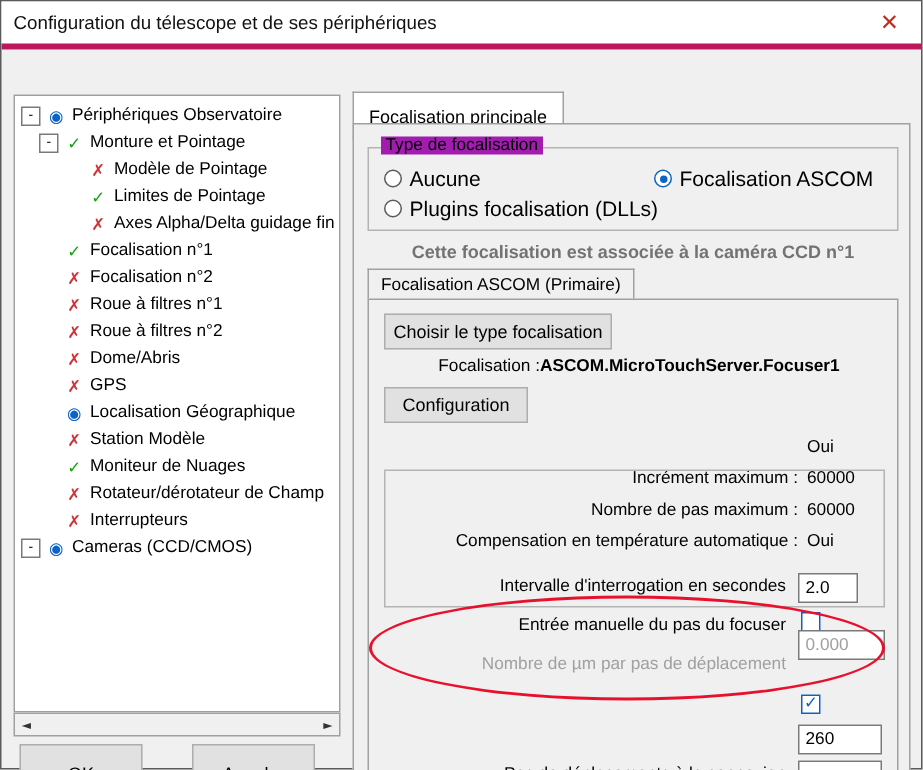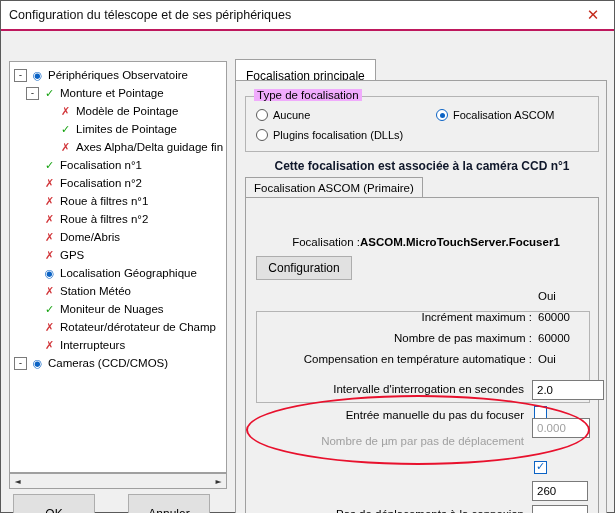--- a/index.html
+++ b/index.html
@@ -20,21 +20,21 @@
     width: 615px; height: 513px;
     background: #f0f0f0;
     border: 1px solid #5a5a5a;
     box-sizing: border-box;
     display: flex;
     flex-direction: column;
   }
   .titlebar {
     height: 28px;
     background: #ffffff;
-    border-bottom: 2px solid #be185d;
+    border-bottom: 4px solid #be185d;
     display: flex;
     align-items: center;
     padding: 0 0 0 8px;
     flex: none;
   }
   .titlebar .title {
     font-size: 12.5px;
     color: #111;
     flex: 1;
     white-space: nowrap;
@@ -168,33 +168,33 @@
   }
 
   .group {
     position: absolute;
     border: 1px solid #b4b4b4;
     box-sizing: border-box;
   }
   .group > .glabel {
     position: absolute;
     top: -8px; left: 8px;
-    background: #f0abfc;
+    background: #a21caf;
     padding: 0 3px;
     font-size: 11.5px;
     color: #000;
   }
   #focus-type-group {
     left: 9px; top: 15px; width: 354px; height: 56px;
   }
   .radio-row {
     position: absolute;
     display: flex;
     align-items: center;
-    font-size: 11px;
+    font-size: 14px;
   }
   .radio {
     width: 12px; height: 12px;
     border-radius: 50%;
     border: 1px solid #5a5a5a;
     background: #fff;
     margin-right: 5px;
     position: relative;
     flex: none;
     box-sizing: border-box;
@@ -208,21 +208,21 @@
     border-radius: 50%;
     background: #0b63c5;
   }
 
   .assoc-text {
     position: absolute;
     left: 6px; top: 78px;
     width: 360px;
     font-size: 12px;
     font-weight: bold;
-    color: #0f172a;
+    color: #737373;
     text-align: center;
   }
 
   .subtab {
     position: absolute;
     left: 9px; top: 96px;
     height: 21px;
     padding: 0 8px;
     background: #f0f0f0;
     border: 1px solid #a0a0a0;
@@ -415,21 +415,21 @@
           <span class="ind" style="width:14px"></span>
           <span class="noexp"></span>
           <span class="ico globe">◉</span>
           <span class="lbl">Localisation Géographique</span>
         </div>
 
         <div class="tnode">
           <span class="ind" style="width:14px"></span>
           <span class="noexp"></span>
           <span class="ico cross">✗</span>
-          <span class="lbl">Station Météo</span>
+          <span class="lbl">Station Modèle</span>
         </div>
 
         <div class="tnode">
           <span class="ind" style="width:14px"></span>
           <span class="noexp"></span>
           <span class="ico check">✓</span>
           <span class="lbl">Moniteur de Nuages</span>
         </div>
 
         <div class="tnode">
@@ -489,20 +489,21 @@
           <span>Plugins focalisation (DLLs)</span>
         </div>
       </div>
 
       <div class="assoc-text">Cette focalisation est associée à la caméra CCD n°1</div>
 
       <div class="subtab">Focalisation ASCOM (Primaire)</div>
 
       <div id="subpanel">
 
+        <div class="btn" id="choose-focus-type-button">Choisir le type focalisation</div>
 
         <div class="focuser-line">
           <span>Focalisation :</span><b>ASCOM.MicroTouchServer.Focuser1</b>
         </div>
 
         <div class="btn" id="configuration-button">Configuration</div>
 
         <div class="kvval" style="left:292px; top:92px;">Oui</div>
 
         <div class="kv" style="left:10px; top:113px; width:276px;">Incrément maximum :</div>
@@ -510,21 +511,21 @@
 
         <div class="kv" style="left:10px; top:134px; width:276px;">Nombre de pas maximum :</div>
         <div class="kvval" style="left:292px; top:134px;">60000</div>
 
         <div class="kv" style="left:10px; top:155px; width:276px;">Compensation en température automatique :</div>
         <div class="kvval" style="left:292px; top:155px;">Oui</div>
 
         <div class="inner-group"></div>
 
         <div class="kv" style="left:14px; top:185px; width:264px;">Intervalle d'interrogation en secondes</div>
-        <div class="inputbox" style="left:286px; top:182px; width:72px;">2.0</div>
+        <div class="inputbox" style="left:286px; top:182px; width:40px;">2.0</div>
 
         <div class="kv" style="left:14px; top:211px; width:264px;">Entrée manuelle du pas du focuser</div>
         <div class="chk" style="left:288px; top:208px;"></div>
 
         <div class="kv" style="left:14px; top:237px; width:264px; color:#a0a0a0;">Nombre de µm par pas de déplacement</div>
         <div class="inputbox dim" style="left:286px; top:220px; width:58px;">0.000</div>
 
         <div class="chk on" style="left:288px; top:263px;"></div>
 
         <div class="inputbox" style="left:286px; top:283px; width:56px;">260</div>

